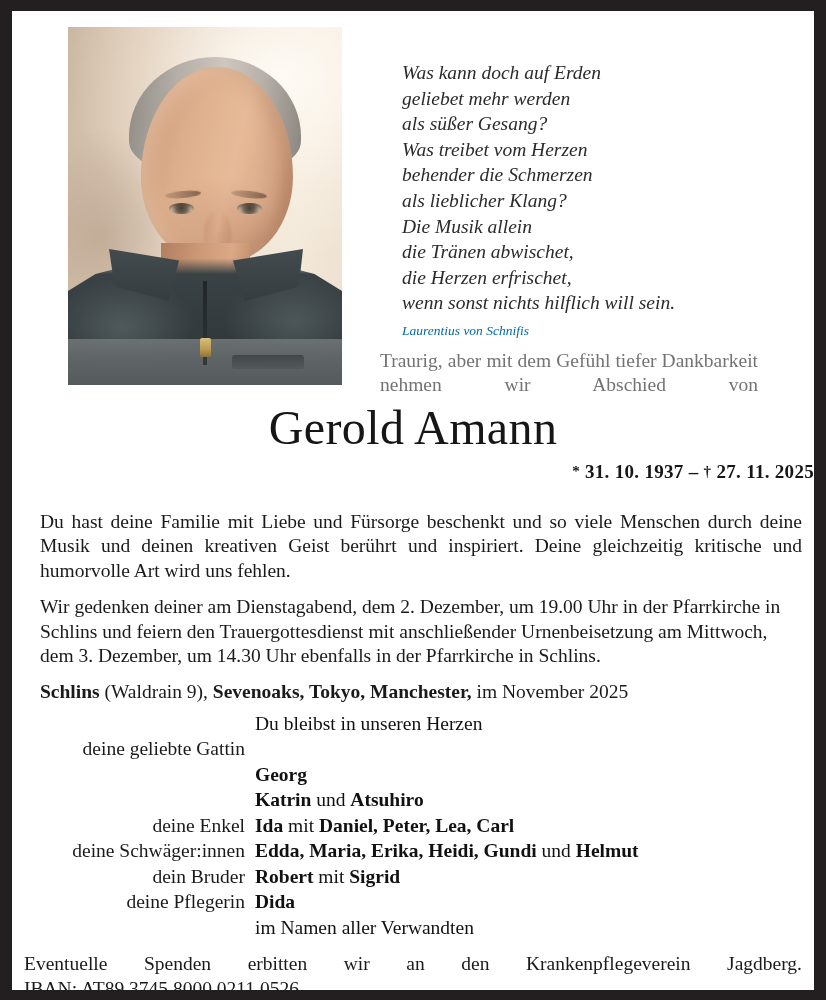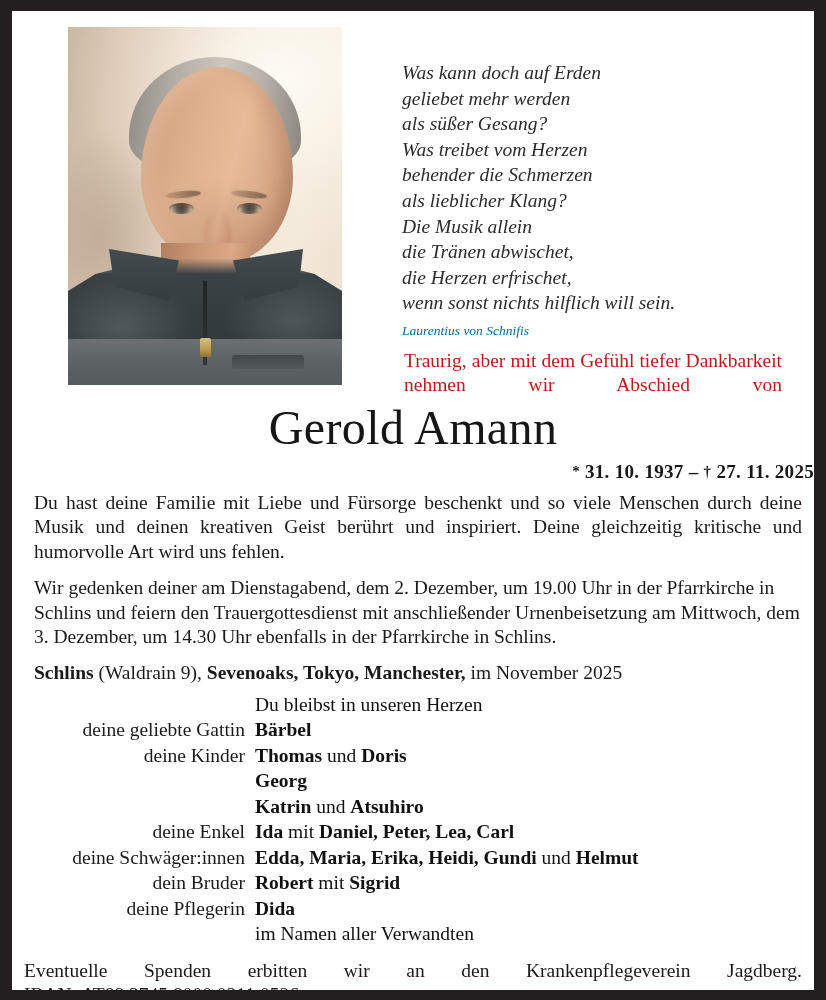--- a/index.html
+++ b/index.html
@@ -236,28 +236,28 @@
     font-style: italic;
     font-size: 13.5px;
     line-height: 18px;
     color: #0369a1;
     margin-top: 6px;
   }
 
   
   .intro {
     position: absolute;
-    left: 392px;
+    left: 368px;
     top: 338px;
     width: 378px;
     font-size: 19.5px;
     line-height: 24px;
     text-align: justify;
     text-align-last: justify;
-    color: #b91c1c;
+    color: #737373;
   }
 
   
   .name {
     text-align: center;
     font-size: 48px;
     line-height: 54px;
     letter-spacing: .4px;
     margin: 12px 0 0 0;
     font-weight: 400;
@@ -268,22 +268,22 @@
     font-size: 19px;
     font-weight: bold;
     letter-spacing: .3px;
     margin: 6px 0 0 0;
     color: #161616;
   }
   .dates .sym { font-size: 15px; vertical-align: 2px; }
 
   
   .body-wrap {
-    padding: 0 12px 0 22px;
-    margin-top: 8px;
+    padding: 0 12px 0 28px;
+    margin-top: 27px;
   }
   p.para {
     font-size: 19.5px;
     line-height: 24.4px;
     margin: 0 0 12px 0;
     text-align: justify;
     color: #1a1a1a;
   }
   p.para.last-left { text-align: left; }
   .place-line {
@@ -401,25 +401,20 @@
     </div>
 
     <div class="family">
       <div class="fam-row plain">
         <div class="fam-rel"></div>
         <div class="fam-names">Du bleibst in unseren Herzen</div>
       </div>
       <div id="family-rows">
           <div class="fam-row">
             <div class="fam-rel">deine geliebte Gattin</div>
-            <div class="fam-names"><b>Bärbel</b></div>
-          </div>
-          <div class="fam-row">
-            <div class="fam-rel">deine Kinder</div>
-            <div class="fam-names"><b>Thomas</b> und <b>Doris</b></div>
           </div>
           <div class="fam-row">
             <div class="fam-rel"></div>
             <div class="fam-names"><b>Georg</b></div>
           </div>
           <div class="fam-row">
             <div class="fam-rel"></div>
             <div class="fam-names"><b>Katrin</b> und <b>Atsuhiro</b></div>
           </div>
           <div class="fam-row">

